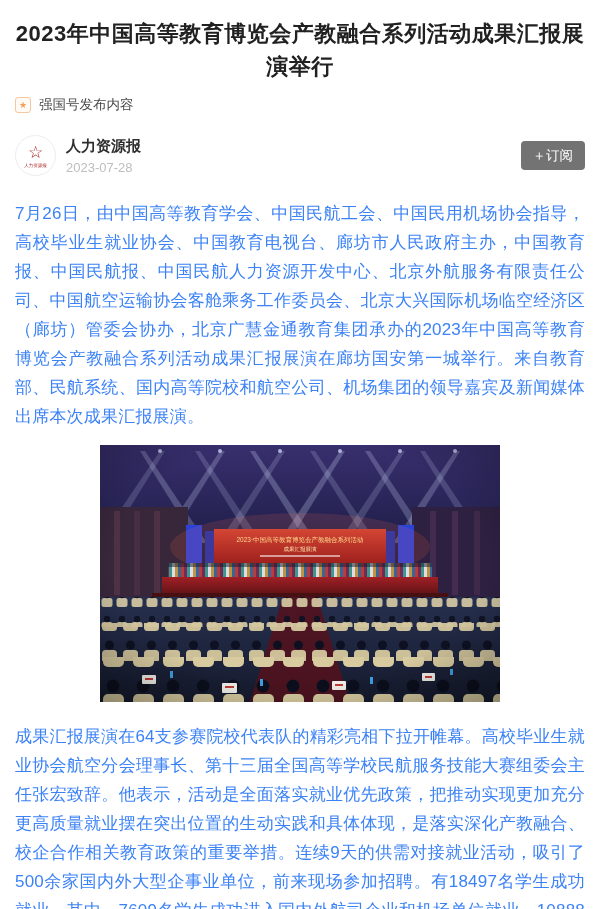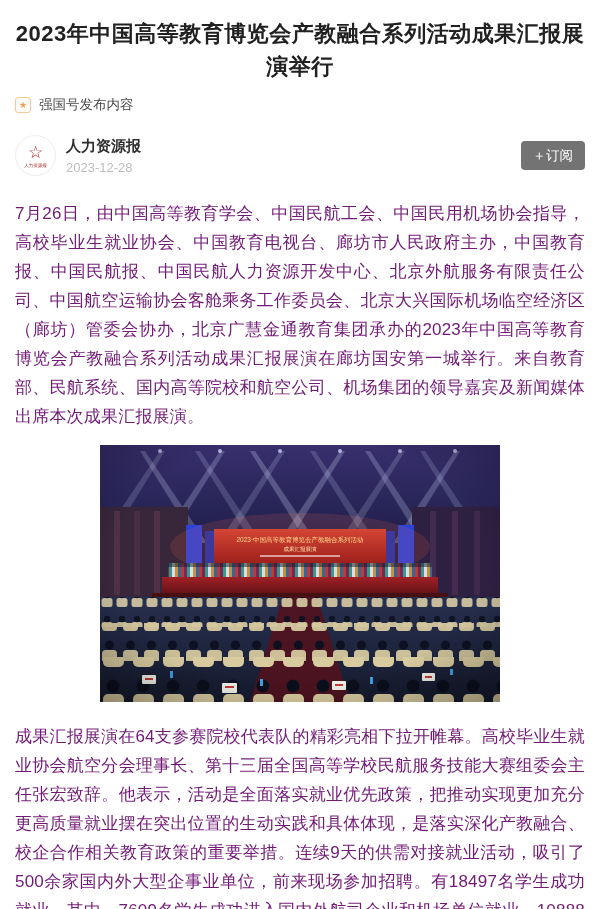--- a/index.html
+++ b/index.html
@@ -47,21 +47,21 @@
     background: #737373; color: #ffffff;
     border: none; border-radius: 4px;
     font-size: 13.5px; line-height: 1;
     padding: 8px 12px; cursor: pointer;
     font-family: inherit;
   }
 
   .body-text {
     margin: 0; margin-top: 23px;
     font-size: 17px; line-height: 29px;
-    color: #701a75; text-align: justify;
+    color: #3b82f6; text-align: justify;
     letter-spacing: 0.2px;
   }
   .body-text.second { margin-top: 20px; padding-bottom: 4px; }
 
   figure.photo { margin: 14px auto 0; width: 400px; cursor: pointer; }
   figure.photo svg { display: block; }
 </style>
 </head>
 <body>
 
@@ -76,21 +76,21 @@
     <span class="badge-label">强国号发布内容</span>
   </div>
 
   <div class="pub-row">
     <div class="avatar">
       <span class="avatar-star">☆</span>
       <span class="avatar-cap">人力资源报</span>
     </div>
     <div class="pub-meta">
       <div class="pub-name">人力资源报</div>
-      <div class="pub-date">2023-12-28</div>
+      <div class="pub-date">2023-07-28</div>
     </div>
     <button class="subscribe">＋订阅</button>
   </div>
 
   <p class="body-text">7月26日，由中国高等教育学会、中国民航工会、中国民用机场协会指导，高校毕业生就业协会、中国教育电视台、廊坊市人民政府主办，中国教育报、中国民航报、中国民航人力资源开发中心、北京外航服务有限责任公司、中国航空运输协会客舱乘务工作委员会、北京大兴国际机场临空经济区（廊坊）管委会协办，北京广慧金通教育集团承办的2023年中国高等教育博览会产教融合系列活动成果汇报展演在廊坊国安第一城举行。来自教育部、民航系统、国内高等院校和航空公司、机场集团的领导嘉宾及新闻媒体出席本次成果汇报展演。</p>
 
   <figure class="photo">
     <svg width="400" height="257" viewBox="0 0 400 257" xmlns="http://www.w3.org/2000/svg">
       <defs>
         <linearGradient id="ceil" x1="0" y1="0" x2="0" y2="1">

